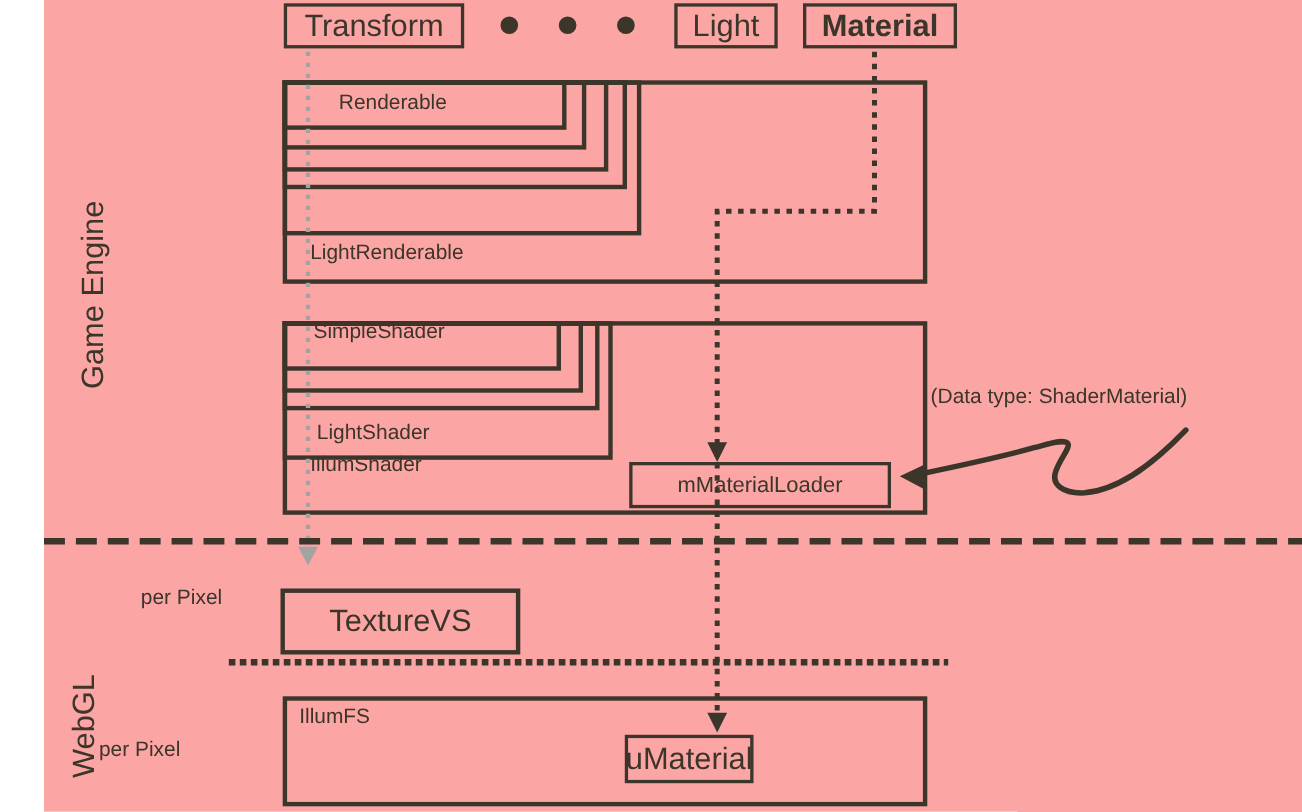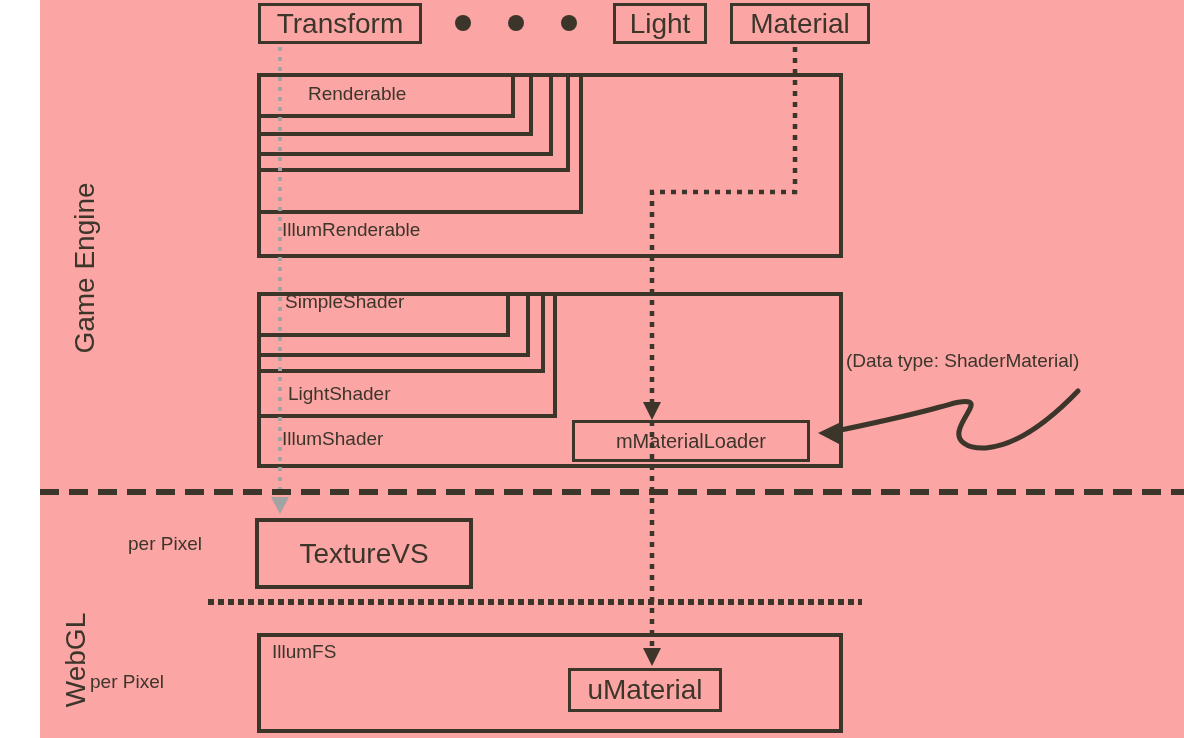--- a/index.html
+++ b/index.html
@@ -57,58 +57,58 @@
 <body>
 
 <div id="canvas">
 
   <div class="box b3 cbox" style="left:218px;top:3px;width:164px;height:41px;">
     <span class="boxlabel">Transform</span>
   </div>
   <div class="box b3 cbox" style="left:573px;top:3px;width:94px;height:41px;">
     <span class="boxlabel">Light</span>
   </div>
-  <div class="box b3 cbox" style="left:690px;top:3px;width:140px;height:41px;">
+  <div class="box b3 cbox" style="left:690px;top:3px;width:140px;height:41px;font-weight:bold;">
     <span class="boxlabel">Material</span>
   </div>
 
   <div class="box" style="left:217px;top:73px;width:586px;height:185px;"></div>
   <div class="box" style="left:217px;top:73px;width:326px;height:141px;"></div>
   <div class="box" style="left:217px;top:73px;width:313px;height:99px;"></div>
   <div class="box" style="left:217px;top:73px;width:296px;height:83px;"></div>
   <div class="box" style="left:217px;top:73px;width:276px;height:63px;"></div>
   <div class="box" style="left:217px;top:73px;width:258px;height:45px;"></div>
 
   <span class="lbl" style="left:268px;top:83px;">Renderable</span>
-  <span class="lbl" style="left:242px;top:219px;">IllumRenderable</span>
+  <span class="lbl" style="left:242px;top:219px;">LightRenderable</span>
 
   <div class="box" style="left:217px;top:292px;width:586px;height:176px;"></div>
   <div class="box" style="left:217px;top:292px;width:300px;height:126px;"></div>
   <div class="box" style="left:217px;top:292px;width:288px;height:81px;"></div>
   <div class="box" style="left:217px;top:292px;width:273px;height:65px;"></div>
   <div class="box" style="left:217px;top:292px;width:253px;height:45px;"></div>
 
   <span class="lbl" style="left:245px;top:291px;">SimpleShader</span>
   <span class="lbl" style="left:248px;top:383px;">LightShader</span>
-  <span class="lbl" style="left:242px;top:428px;">IllumShader</span>
+  <span class="lbl" style="left:242px;top:412px;">IllumShader</span>
 
   <div class="box b3 cbox" style="left:532px;top:420px;width:238px;height:42px;">
     <span class="boxlabel" style="font-size:20px;">mMaterialLoader</span>
   </div>
 
   <span class="ann" style="left:806px;top:350px;">(Data type: ShaderMaterial)</span>
 
-  <div class="box cbox" style="left:215px;top:518px;width:218px;height:71px;">
+  <div class="box cbox" style="left:215px;top:535px;width:218px;height:60px;">
     <span class="boxlabel">TextureVS</span>
   </div>
 
   <div class="box" style="left:217px;top:633px;width:586px;height:100px;"></div>
   <span class="lbl" style="left:232px;top:641px;">IllumFS</span>
 
-  <div class="box b3 cbox" style="left:528px;top:668px;width:154px;height:44px;">
+  <div class="box b3 cbox" style="left:528px;top:668px;width:117px;height:44px;">
     <span class="boxlabel">uMaterial</span>
   </div>
 
   <div class="rot" style="left:-55px;top:250px;width:200px;height:36px;">Game Engine</div>
   <div class="rot" style="left:-34px;top:642px;width:140px;height:36px;">WebGL</div>
 
   <div class="lbl" style="left:50px;top:533px;width:150px;text-align:center;">per Pixel</div>
   <div class="lbl" style="left:50px;top:671px;width:150px;text-align:left;">per Pixel</div>
 
   <svg id="overlay" width="1184" height="738" viewBox="0 0 1184 738">

